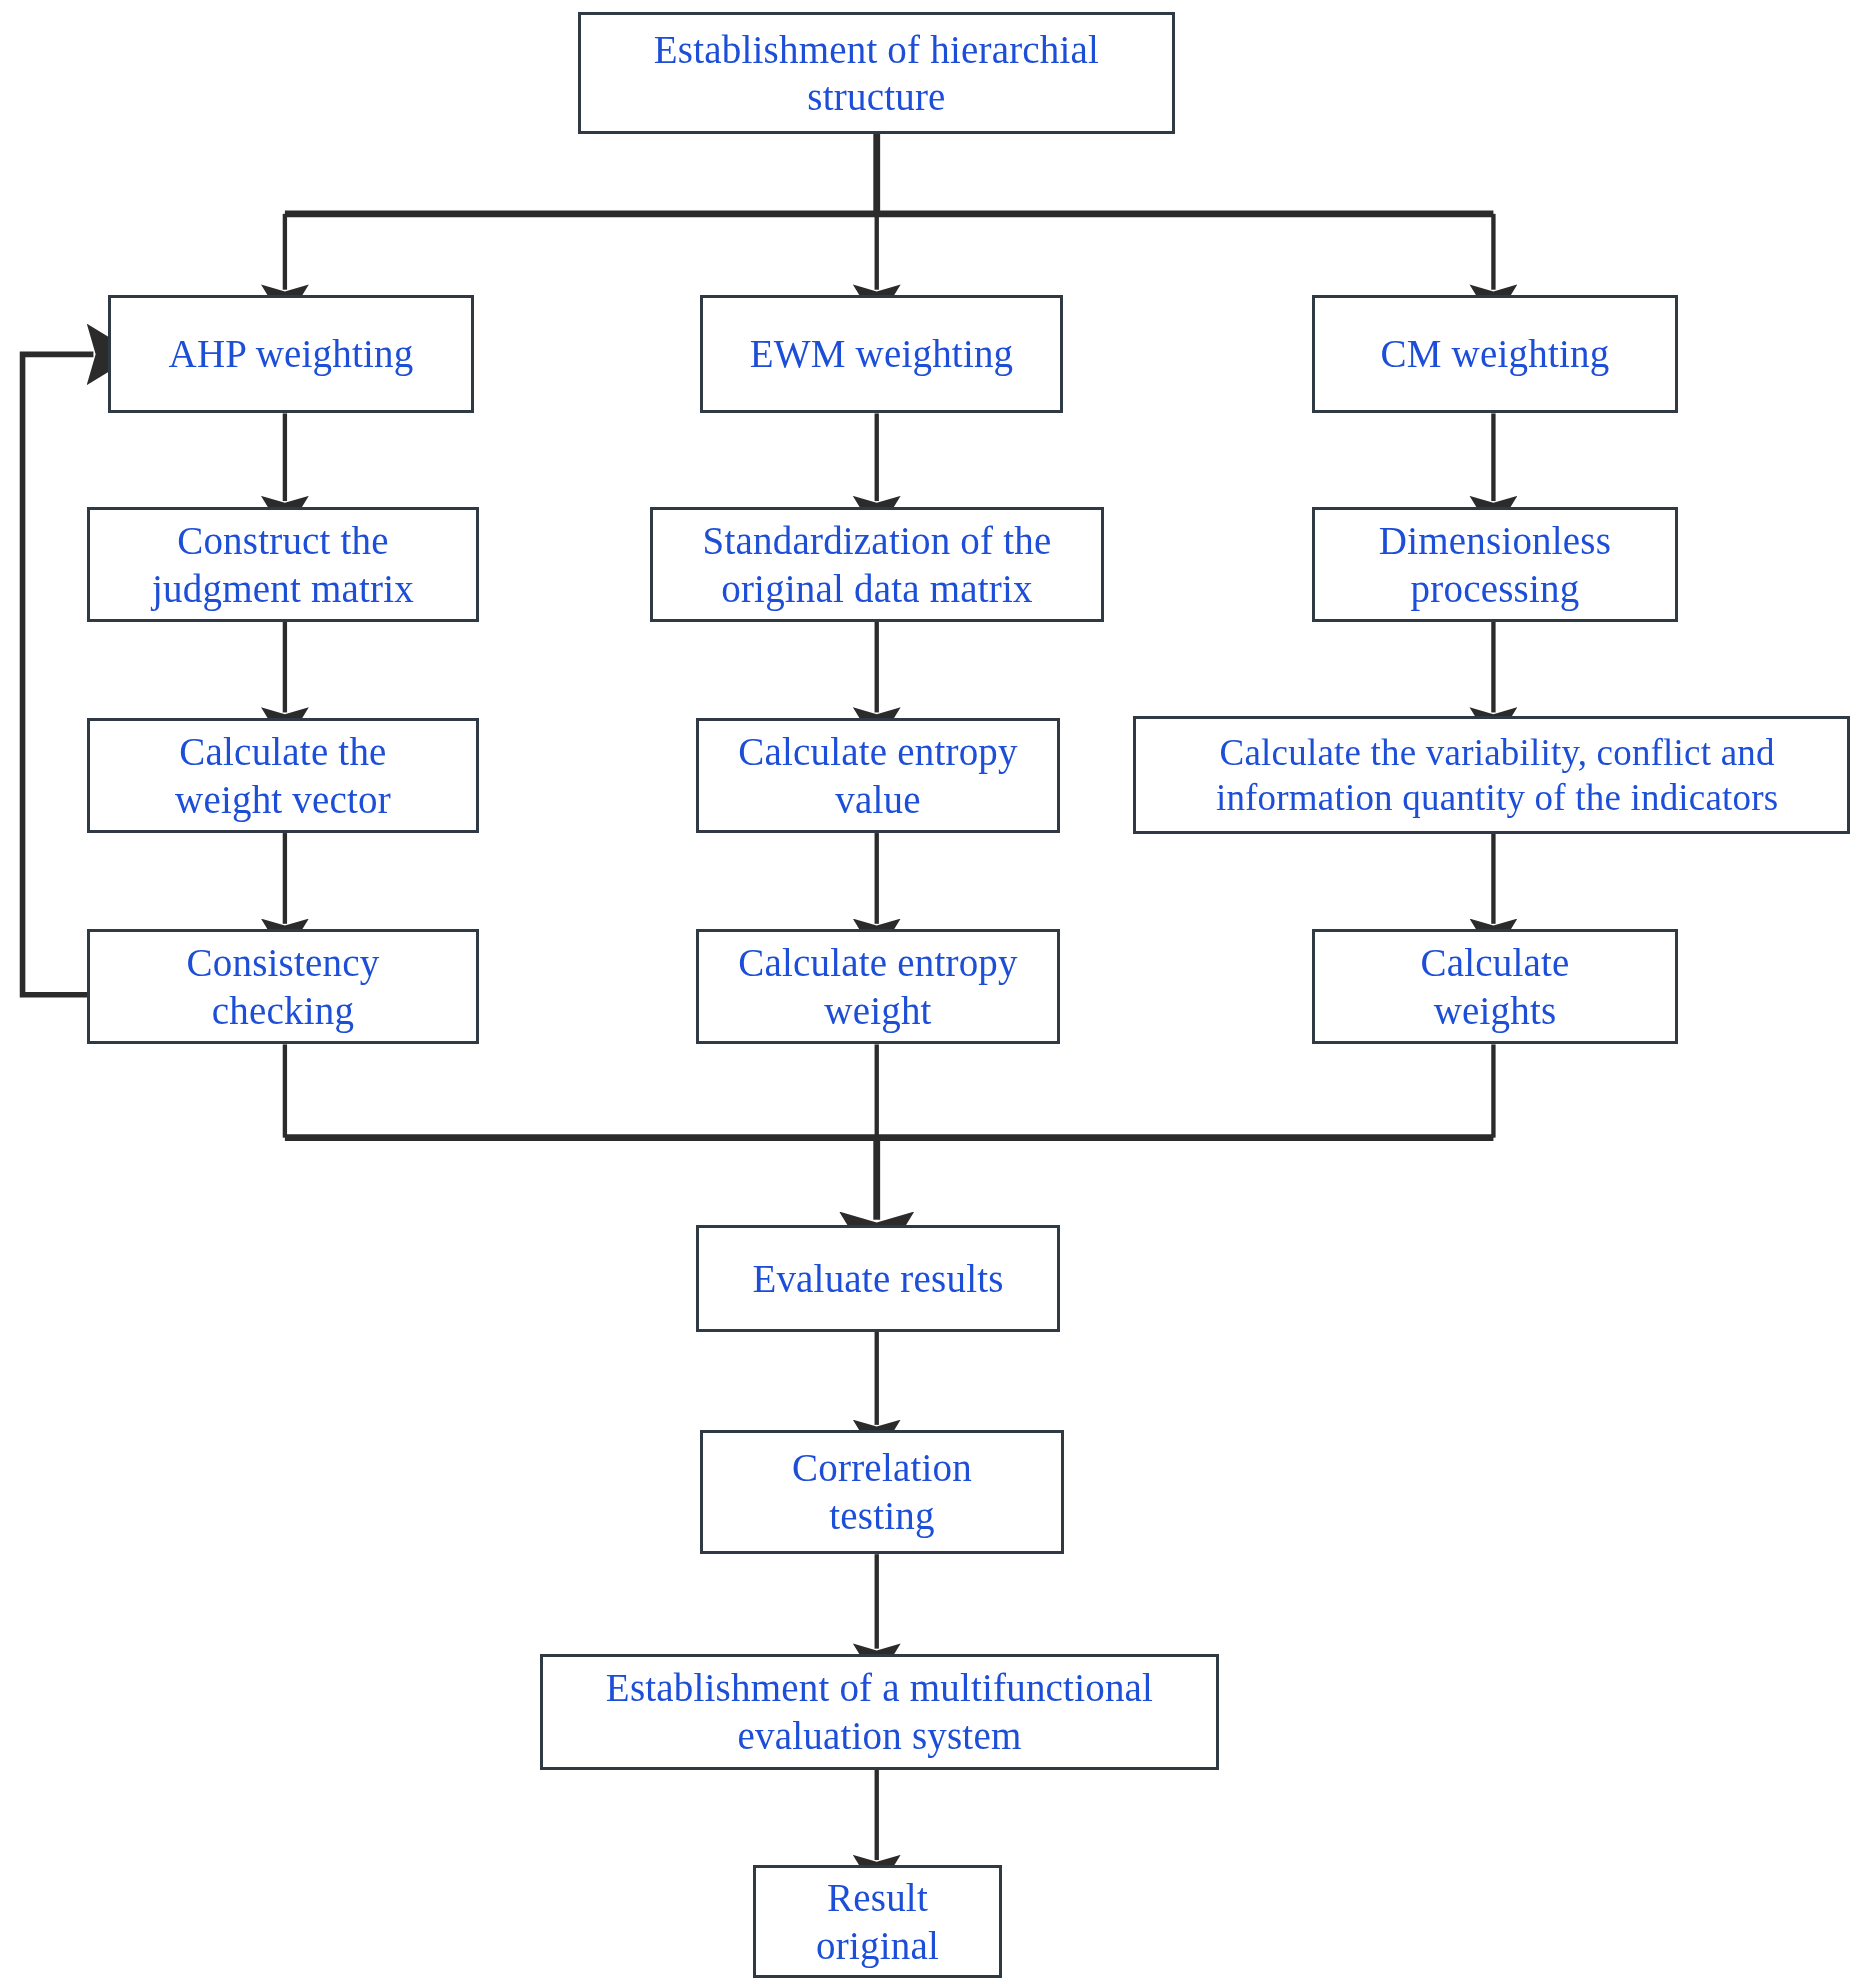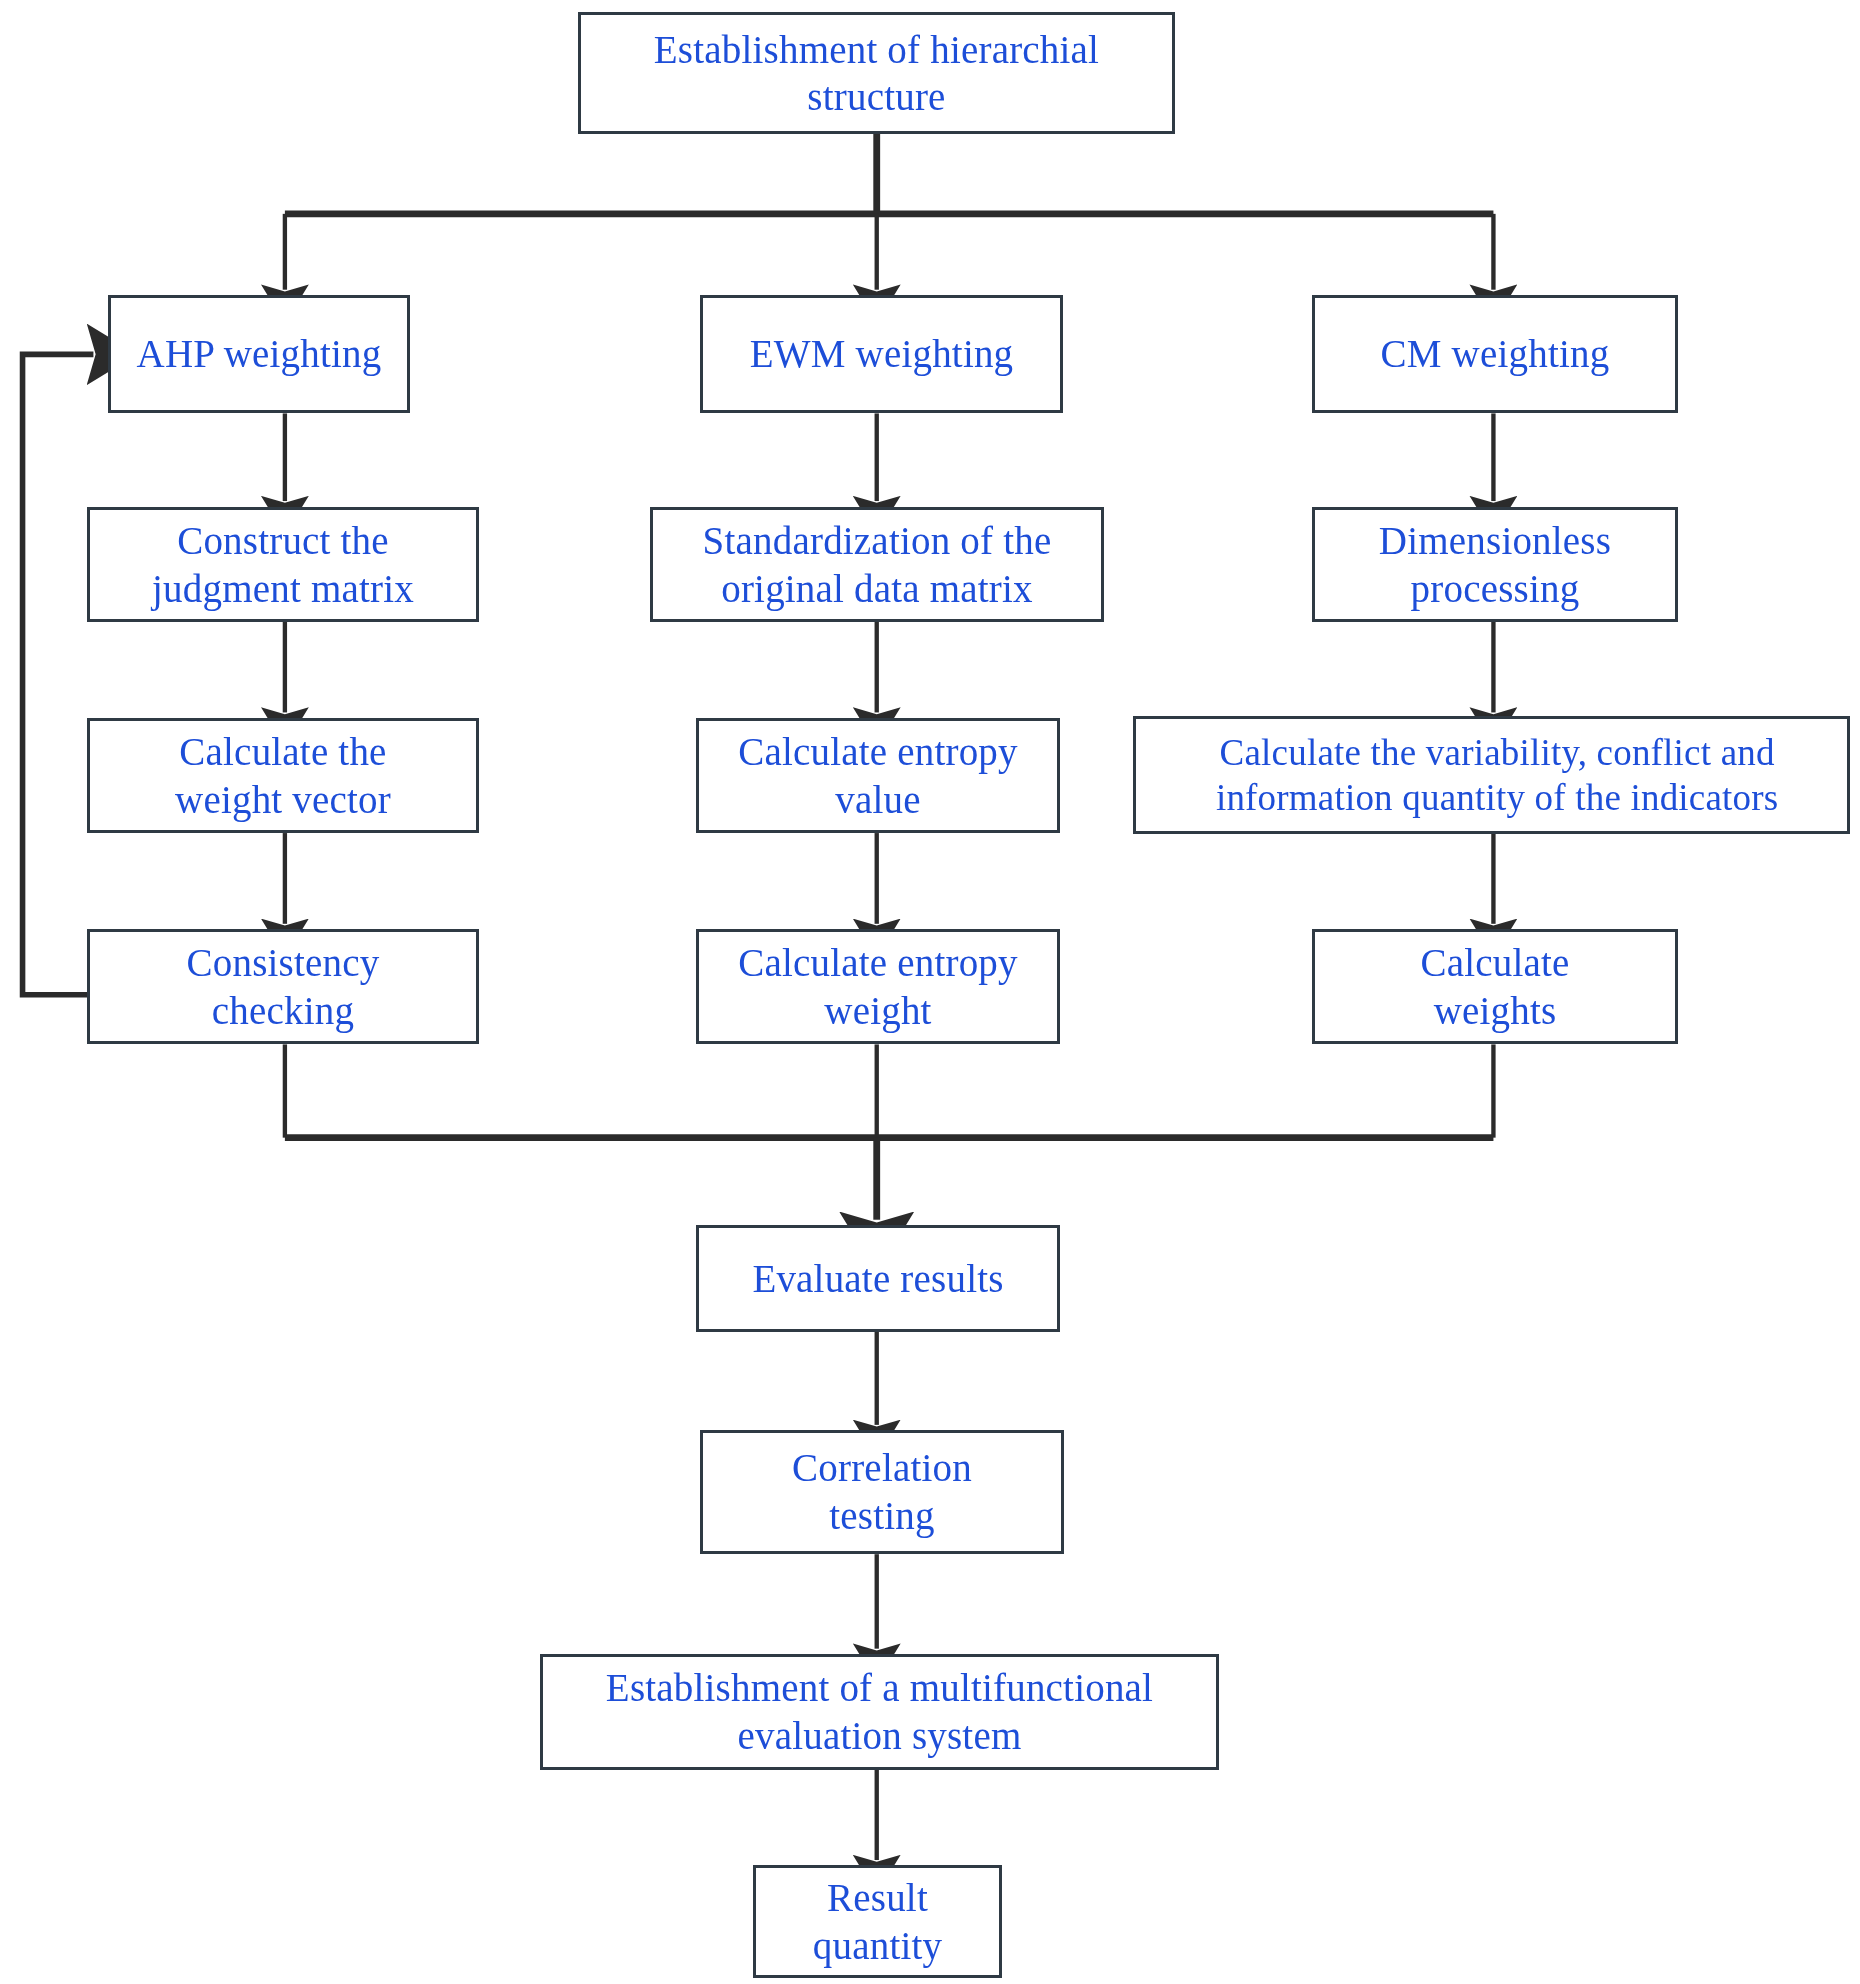--- a/index.html
+++ b/index.html
@@ -95,21 +95,21 @@
     <g>
       <path d="M1410,2140 L1410,2292" stroke="#2b2b2b" stroke-width="7" fill="none" marker-end="url(#arrowhead)"></path>
       <path d="M1410,2500 L1410,2652" stroke="#2b2b2b" stroke-width="7" fill="none" marker-end="url(#arrowhead)"></path>
       <path d="M1410,2845 L1410,2992" stroke="#2b2b2b" stroke-width="7" fill="none" marker-end="url(#arrowhead)"></path>
     </g>
   </svg>
 
   <div class="node-box" style="left:578px; top:12.4px; width:597px; height:122px;">Establishment of hierarchial
 structure</div>
 
-  <div class="node-box" style="left:108px; top:295px; width:302px; height:118px;">AHP weighting</div>
+  <div class="node-box" style="left:108px; top:295px; width:366px; height:118px;">AHP weighting</div>
 
   <div class="node-box" style="left:700px; top:295px; width:363px; height:118px;">EWM weighting</div>
 
   <div class="node-box" style="left:1312px; top:295px; width:366px; height:118px;">CM weighting</div>
 
   <div class="node-box" style="left:87px; top:507px; width:392px; height:115px;">Construct the
 judgment matrix</div>
 
   <div class="node-box" style="left:650px; top:507px; width:454px; height:115px;">Standardization of the
 original data matrix</div>
@@ -137,16 +137,16 @@
 
   <div class="node-box" style="left:696px; top:1225px; width:364px; height:107px;">Evaluate results</div>
 
   <div class="node-box" style="left:700px; top:1430px; width:364px; height:124px;">Correlation
 testing</div>
 
   <div class="node-box" style="left:540px; top:1654px; width:679px; height:116px;">Establishment of a multifunctional
 evaluation system</div>
 
   <div class="node-box" style="left:753px; top:1865px; width:249px; height:113px;">Result
-quantity</div>
+original</div>
 
 </div>
 
 
 </body></html>

